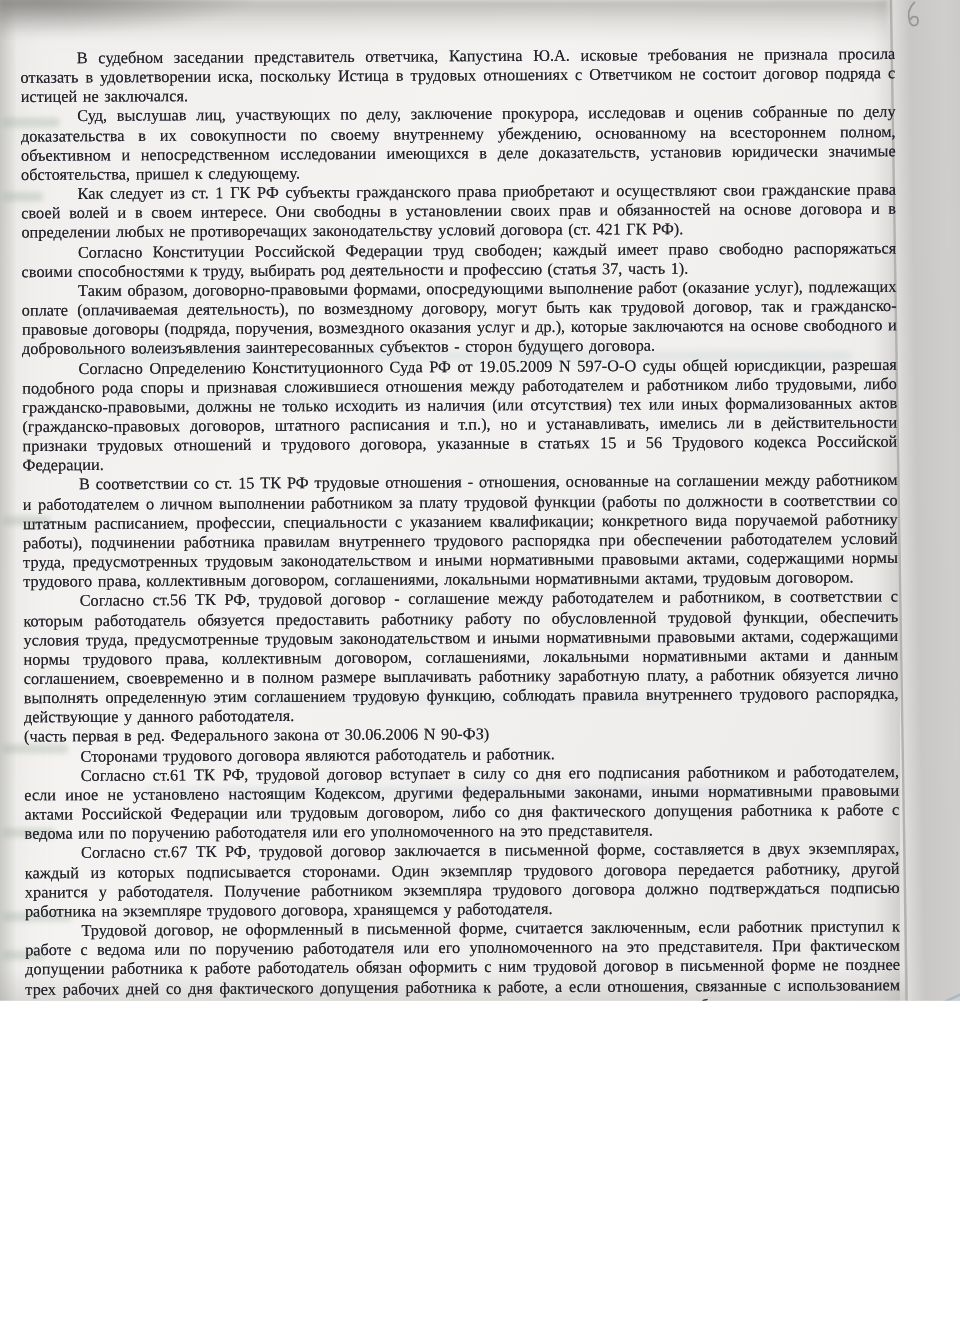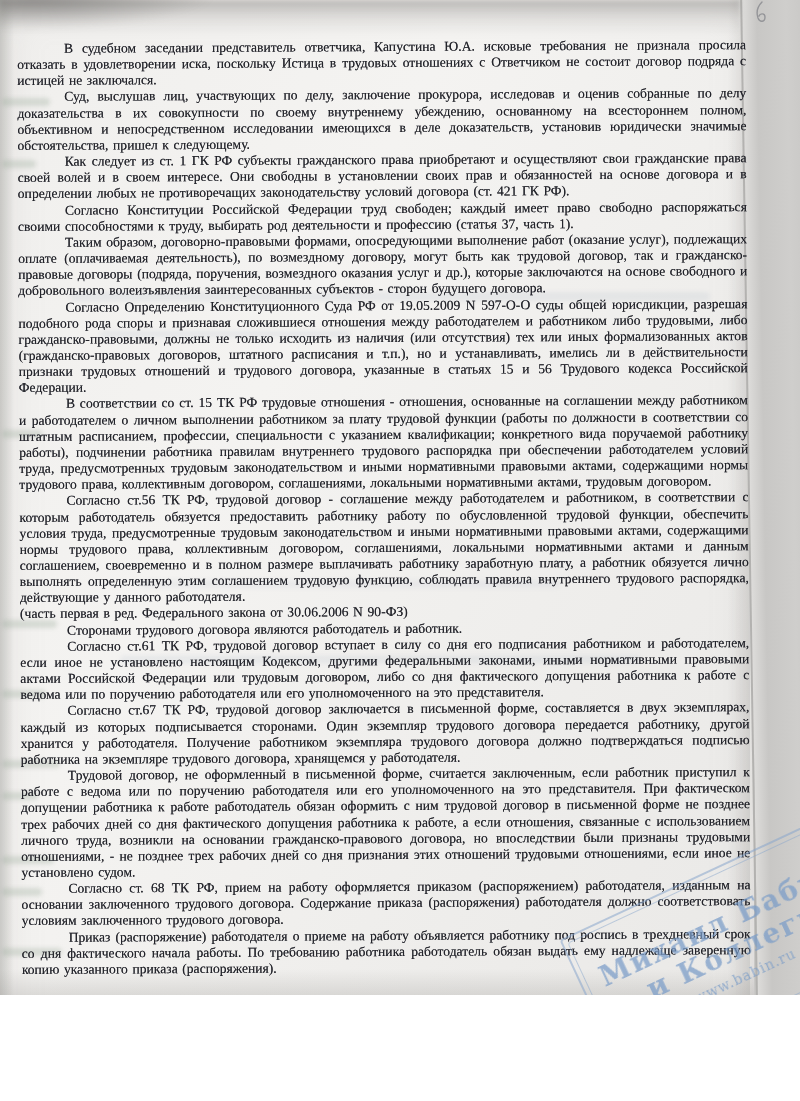--- a/index.html
+++ b/index.html
@@ -1,19 +1,19 @@
 <!DOCTYPE html>
 <html><head>
 <meta charset="utf-8">
 <style>
   html, body { margin: 0; padding: 0; }
   .page {
     position: relative;
     width: 800px;
-    height: 995px;
+    height: 834px;
     overflow: hidden;
     background: #c9c8c6;
     font-family: "Liberation Serif", "DejaVu Serif", serif;
   }
   
   .paper {
     position: absolute;
     left: 0; top: 0;
     width: 754px; height: 1101px;
     background: linear-gradient(118deg, #f0efed 0%, #f4f3f1 35%, #eeedeb 70%, #e9e8e6 100%);

